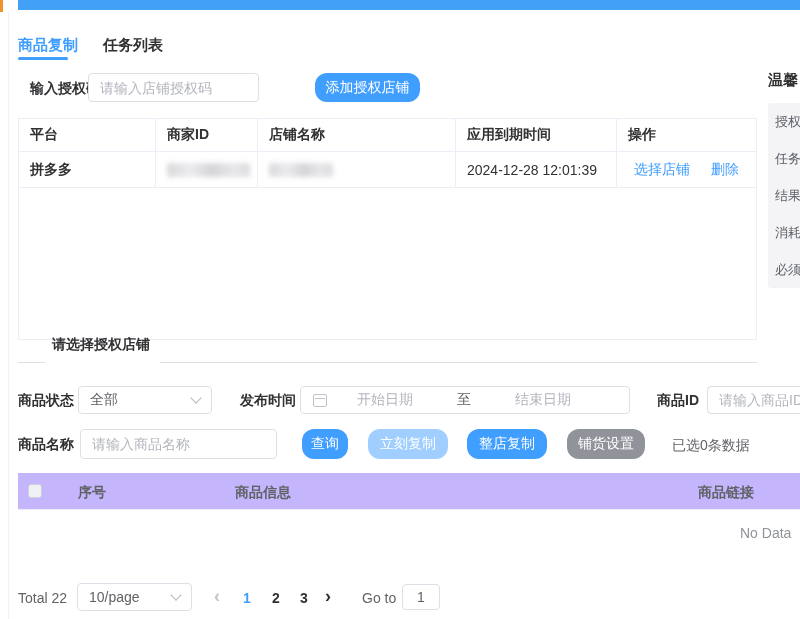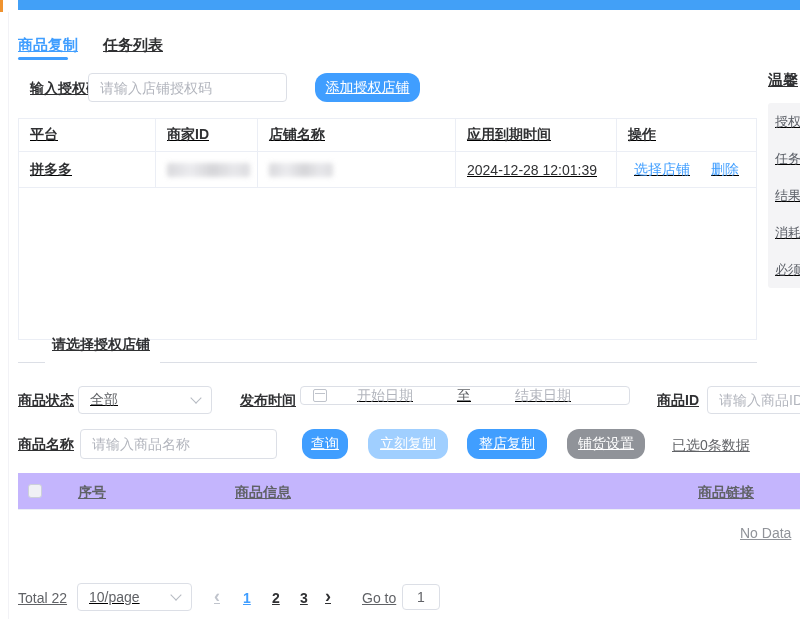--- a/index.html
+++ b/index.html
@@ -1,19 +1,19 @@
 <!DOCTYPE html>
 <html style="--primary: #409eff; --primary-light: #a0cfff; --gray-btn: #909399; --topbar-blue: #42a0f7; --brand-orange: #f0932f; --link: #409eff;"><head>
 <meta charset="utf-8">
 <style>
   * { margin:0; padding:0; box-sizing:border-box; }
   html,body { background:#fff; }
   body { font-family:"Liberation Sans", sans-serif; }
   .screen { position:relative; width:800px; height:619px; background:#fff; overflow:hidden; }
-  .abs { position:absolute;text-decoration:underline; }
+  .abs { position:absolute; }
 
   
   .topbar { background:var(--topbar-blue,#42a0f7); }
   .orange-strip { background:var(--brand-orange,#f0932f); }
   .page-edge { background:#f2f2f6; }
 
   
   .tab { font-size:15px; font-weight:700; color:#303133; cursor:pointer; }
   .tab.active { color:var(--primary,#409eff); }
   .tab-underline { background:var(--primary,#409eff); border-radius:2px; }
@@ -82,21 +82,21 @@
 
   <div class="abs orange-strip" style="left:0;top:0;width:3px;height:12px;"></div>
   <div class="abs topbar" style="left:18px;top:0;width:782px;height:10px;"></div>
   <div class="abs page-edge" style="left:8px;top:12px;width:1px;height:607px;"></div>
 
   <div class="abs tab active" style="left:18px;top:36px;">商品复制</div>
   <div class="abs tab-underline" style="left:18px;top:57px;width:50px;height:3px;"></div>
   <div class="abs tab" style="left:103px;top:36px;">任务列表</div>
 
   <div class="abs lbl" style="left:30px;top:80px;text-align:right;">输入授权码</div>
-  <div class="abs" style="left:88px;top:73px;width:199px;height:29px;">
+  <div class="abs" style="left:88px;top:73px;width:171px;height:29px;">
     <input class="inp" type="text" placeholder="请输入店铺授权码" style="">
   </div>
   <button class="abs btn btn-primary" style="left:315px;top:73px;width:105px;height:29px;">添加授权店铺</button>
 
   <div class="abs tips-title" style="left:768px;top:71px;">温馨</div>
   <div class="abs tips-box" style="left:768px;top:103px;width:120px;height:185px;">
     <div class="tips-row">授权</div>
     <div class="tips-row">任务</div>
     <div class="tips-row">结果</div>
     <div class="tips-row">消耗</div>
@@ -131,21 +131,21 @@
   <div class="abs div-text" style="left:52px;top:336px;text-align:center;">请选择授权店铺</div>
   <div class="abs div-line" style="left:160px;top:362px;width:597px;"></div>
 
   <div class="abs lbl" style="left:18px;top:392px;">商品状态</div>
   <div class="abs fakebox" style="left:78px;top:386px;width:134px;height:28px;padding:0 11px;justify-content:space-between;">
     <span class="val">全部</span>
     <span class="chev-down"></span>
   </div>
 
   <div class="abs lbl" style="left:240px;top:392px;">发布时间</div>
-  <div class="abs fakebox" style="left:300px;top:386px;width:330px;height:19px;padding:0 12px;">
+  <div class="abs fakebox" style="left:300px;top:386px;width:330px;height:28px;padding:0 12px;">
     <span class="cal-icon"></span>
     <span class="ph" style="margin-left:30px;">开始日期</span>
     <span class="val" style="margin-left:44px;color:#606266;">至</span>
     <span class="ph" style="margin-left:44px;">结束日期</span>
   </div>
 
   <div class="abs lbl" style="left:657px;top:392px;">商品ID</div>
   <div class="abs" style="left:707px;top:386px;width:110px;height:28px;">
     <input class="inp" type="text" placeholder="请输入商品ID" style="">
   </div>

